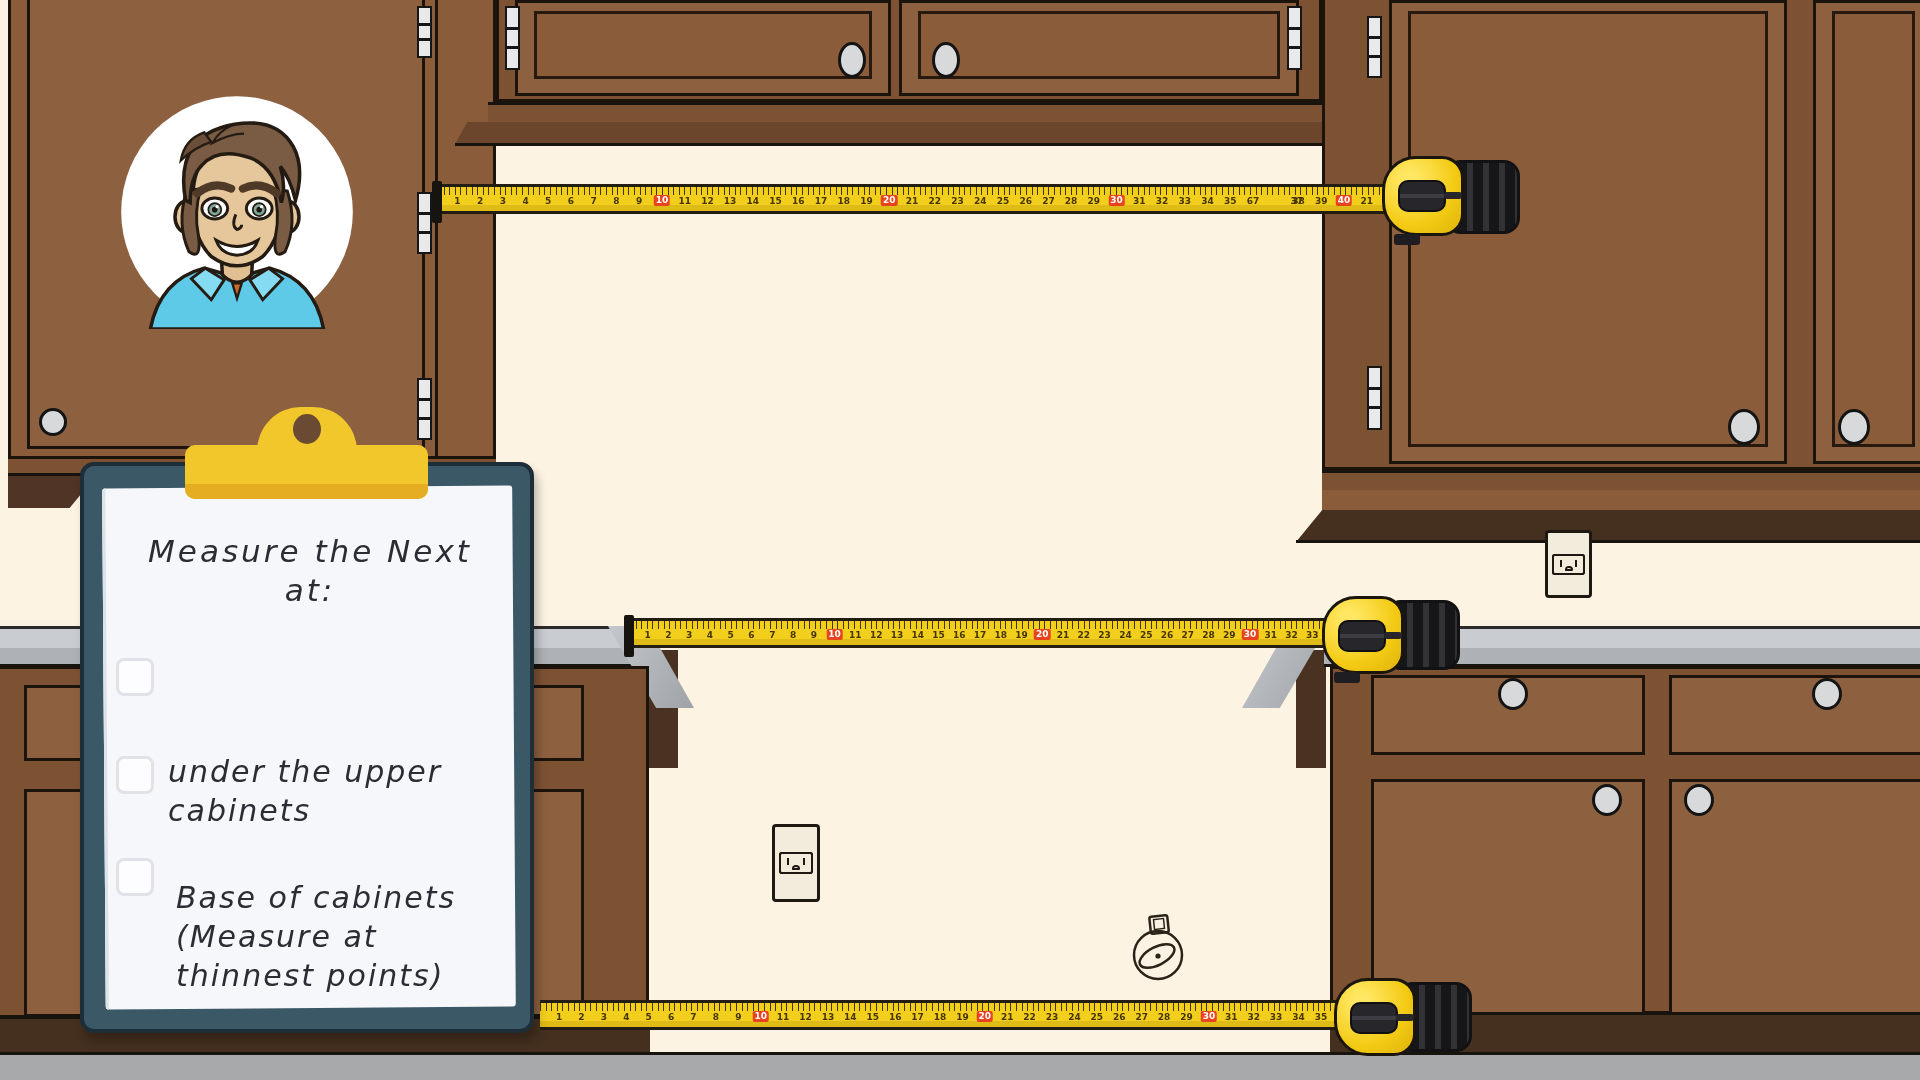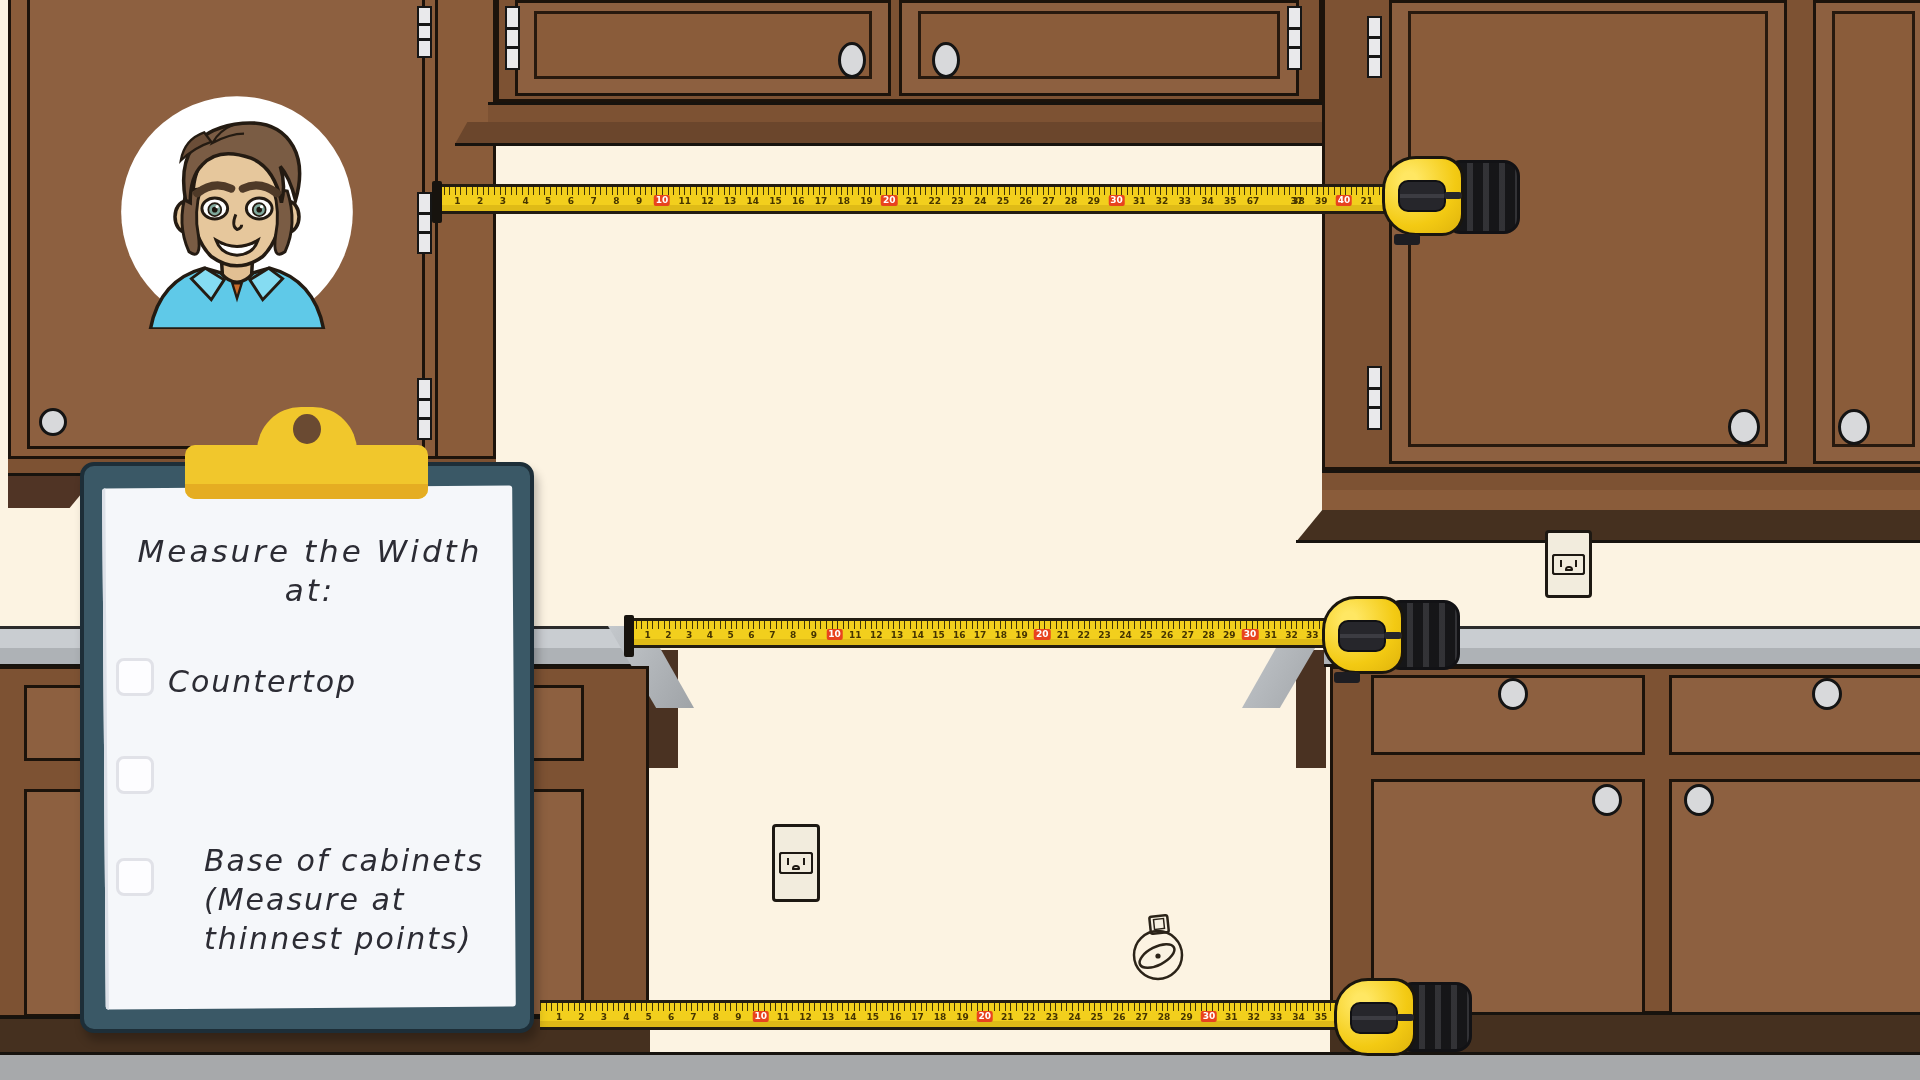--- a/index.html
+++ b/index.html
@@ -367,27 +367,28 @@
     <div class="tc-grip" style="left:16px;top:24px;width:48px;height:32px;"></div>
     <div class="tc-nub" style="left:62px;top:36px;width:18px;height:7px;"></div>
   </div>
 
   <div class="board"></div>
   <div class="paper"></div>
   <div class="clip-top"></div>
   <div class="clip-hole"></div>
   <div class="clip-band"></div>
 
-  <div class="hand cb-title">Measure the Width
+  <div class="hand cb-title">Measure the Next
 at:</div>
 
   <div class="checkbox" style="left:116px;top:658px;"></div>
-  <div class="hand cb-label" style="top:662px;">Countertop</div>
 
   <div class="checkbox" style="left:116px;top:756px;"></div>
+  <div class="hand cb-label" style="top:752px;">under the upper
+cabinets</div>
 
   <div class="checkbox" style="left:116px;top:858px;"></div>
-  <div class="hand cb-label" style="top:841px;left:176px;margin-left:28px;">Base of cabinets
+  <div class="hand cb-label" style="top:878px;left:176px;">Base of cabinets
 (Measure at
 thinnest points)</div>
 
 
 </div>
 
 </body></html>

